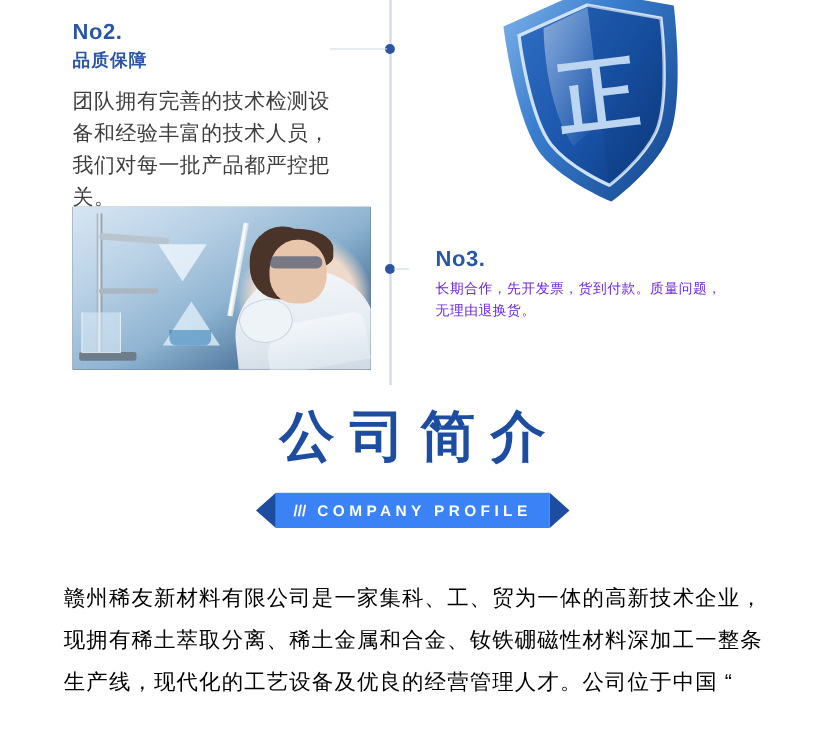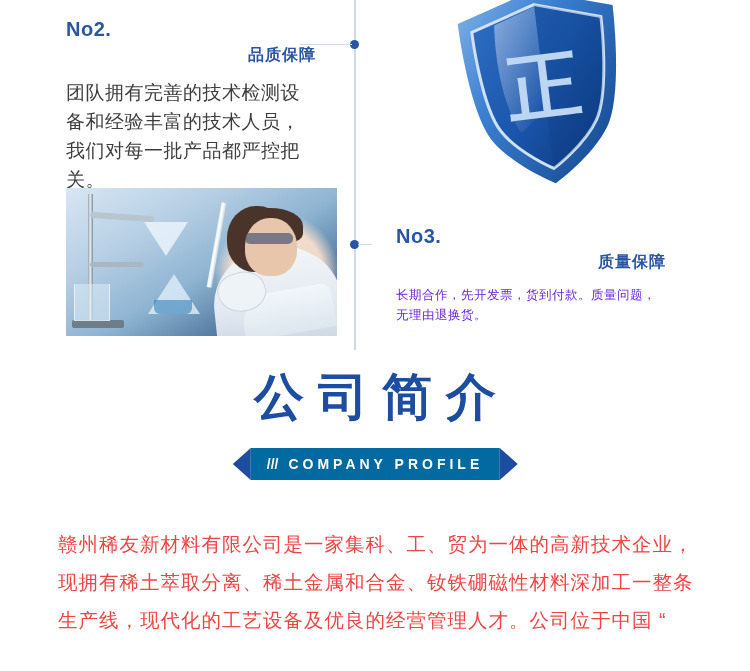--- a/index.html
+++ b/index.html
@@ -63,21 +63,20 @@
     font-weight: bold;
     letter-spacing: .5px;
     margin-bottom: 4px;
   }
   .no-title {
     color: #2a55a3;
     font-size: 16px;
     font-weight: bold;
     margin-bottom: 12px;
     letter-spacing: 1px;
-    text-align: right;
   }
   .no-body {
     color: #3d3d3d;
     font-size: 19px;
     line-height: 29px;
     letter-spacing: .5px;
   }
 
   
   .block-no3 {
@@ -298,42 +297,42 @@
   }
   .band-left, .band-right {
     width: 0;
     height: 0;
     border-top: 16px solid transparent;
     border-bottom: 16px solid transparent;
   }
   .band-left { border-right: 18px solid #1d4da0; }
   .band-right { border-left: 18px solid #1d4da0; }
   .band-center {
-    background: #0369a1;
+    background: #3b82f6;
     color: #ffffff;
     height: 32px;
     line-height: 32px;
     padding: 0 16px;
     font-size: 14px;
     letter-spacing: 4px;
     font-weight: bold;
   }
   .band-slashes {
     display: inline-block;
     margin-right: 10px;
     letter-spacing: 0;
   }
 
   
   .intro {
     position: absolute;
     left: 58px;
     top: 525px;
     width: 640px;
-    color: #ef4444;
+    color: #000000;
     font-size: 19.5px;
     line-height: 38px;
     letter-spacing: 1px;
   }
 </style>
 </head>
 <body>
 
 <div class="page">
 
@@ -344,21 +343,20 @@
   <div class="dot-connector c2"></div>
 
   <div class="block-no2">
     <div class="no-label">No2.</div>
     <div class="no-title">品质保障</div>
     <div class="no-body">团队拥有完善的技术检测设备和经验丰富的技术人员，我们对每一批产品都严控把关。</div>
   </div>
 
   <div class="block-no3">
     <div class="no-label">No3.</div>
-    <div class="no-title">质量保障</div>
     <div class="no-body">长期合作，先开发票，货到付款。质量问题，无理由退换货。</div>
   </div>
 
   <div class="lab-photo">
     <div class="bg"></div>
     <div class="stand-pole"></div>
     <div class="stand-base"></div>
     <div class="clamp"></div>
     <div class="clamp2"></div>
     <div class="funnel"></div>

